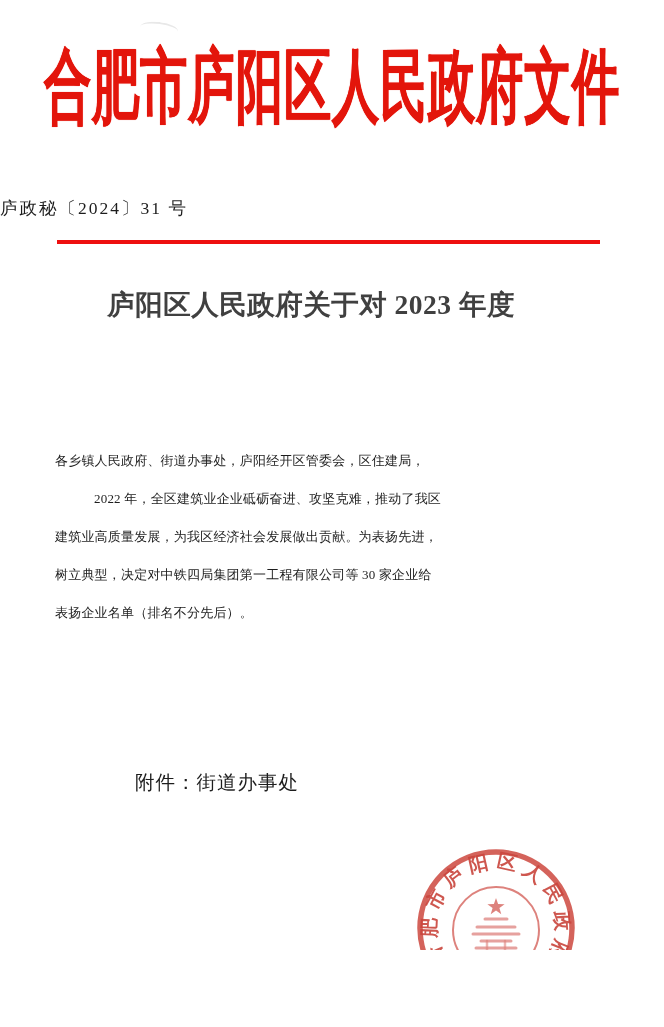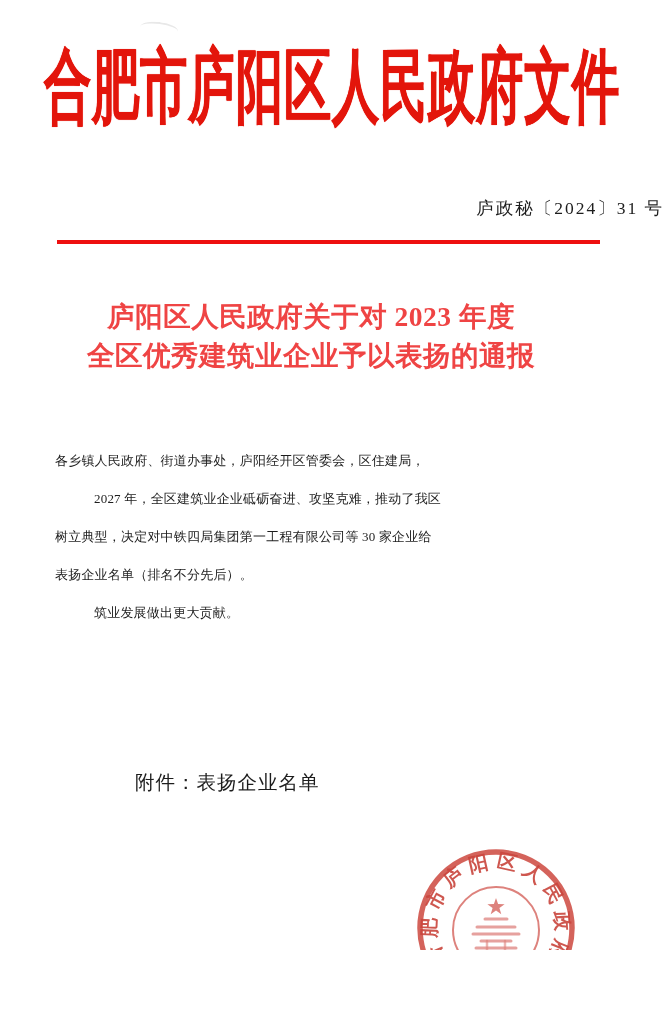--- a/index.html
+++ b/index.html
@@ -30,33 +30,33 @@
     text-shadow:0 0 0.6px var(--header-red),0.4px 0 0 var(--header-red);
   }
   .scan-artifact{
     position:absolute;left:140px;top:22px;width:38px;height:12px;
     border-top:2px solid #dcdcdc;border-radius:50%;
     transform:rotate(7deg);opacity:.65;
   }
   
   .doc-number{
     position:absolute;top:196px;left:0;width:100%;
-    text-align:right;font-size:17.5px;letter-spacing:2px;
+    text-align:left;font-size:17.5px;letter-spacing:2px;
   }
   
   .red-rule{
     position:absolute;top:240px;left:57px;width:543px;height:4px;
     background:var(--rule-red);
   }
   
   .doc-title{
-    position:absolute;top:297px;left:0;width:622px;
+    position:absolute;top:285px;left:0;width:622px;
     text-align:center;font-weight:bold;
     font-size:27.5px;line-height:39px;letter-spacing:0.5px;
-    color:#ef4444;
+    color:#404040;
   }
   
   .body-text{
     position:absolute;top:442px;left:55px;width:570px;
     font-size:13px;letter-spacing:0.2px;
   }
   .body-line{height:38px;line-height:38px;white-space:nowrap;}
   .body-line.indent{padding-left:39px;}
   .attachment{
     position:absolute;top:764px;left:135px;
@@ -82,32 +82,31 @@
   <div class="header-title">
     <span>合肥市庐阳区人民政府文件</span>
   </div>
 
   <div class="doc-number">庐政秘〔2024〕31 号</div>
 
   <div class="red-rule"></div>
 
   <div class="doc-title">
     <div>庐阳区人民政府关于对 2023 年度</div>
-    <div>全区优秀建筑业企业予以表扬的通报</div>
   </div>
 
   <div class="body-text">
     <div class="body-line">各乡镇人民政府、街道办事处，庐阳经开区管委会，区住建局，</div>
-    <div class="body-line indent">2027 年，全区建筑业企业砥砺奋进、攻坚克难，推动了我区</div>
+    <div class="body-line indent">2022 年，全区建筑业企业砥砺奋进、攻坚克难，推动了我区</div>
+    <div class="body-line">建筑业高质量发展，为我区经济社会发展做出贡献。为表扬先进，</div>
     <div class="body-line">树立典型，决定对中铁四局集团第一工程有限公司等 30 家企业给</div>
     <div class="body-line">表扬企业名单（排名不分先后）。</div>
-    <div class="body-line indent">筑业发展做出更大贡献。</div>
   </div>
 
-  <div class="attachment">附件：表扬企业名单</div>
+  <div class="attachment">附件：街道办事处</div>
 
   <div class="date">2024 年 6 月 6 日</div>
 
   <svg class="seal" viewBox="0 0 164 164" aria-hidden="true">
 
     <circle cx="82" cy="82" r="76" fill="none" stroke="#c9372e" stroke-width="5.5" opacity="0.85"></circle>
 
     <path id="sealArc" d="M 39.6 124.4 A 60 60 0 1 1 124.4 124.4" fill="none"></path>
     <text font-size="19.5" font-weight="bold" fill="#c5352c" letter-spacing="6.5" opacity="0.9" font-family="&quot;Liberation Serif&quot;,&quot;DejaVu Serif&quot;,serif">
       <textPath href="#sealArc" startOffset="50%" text-anchor="middle">合肥市庐阳区人民政府</textPath>

